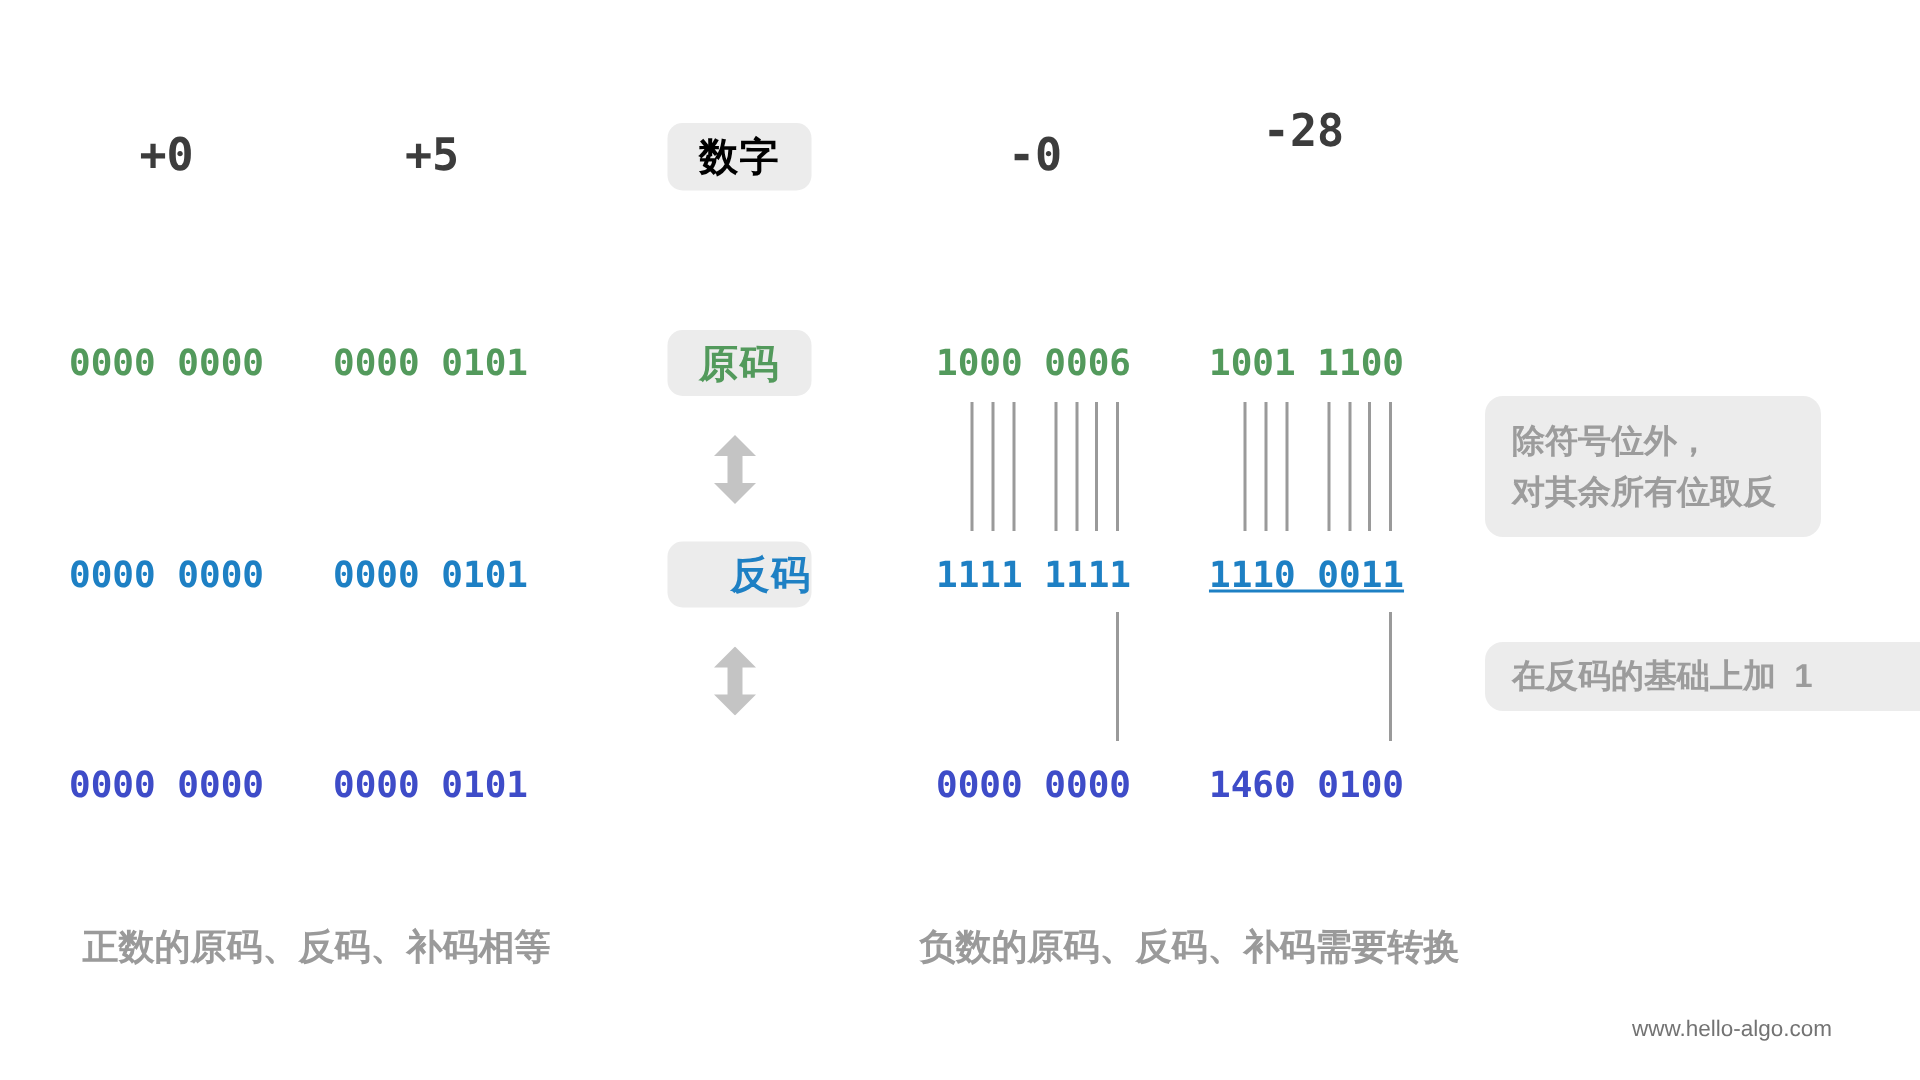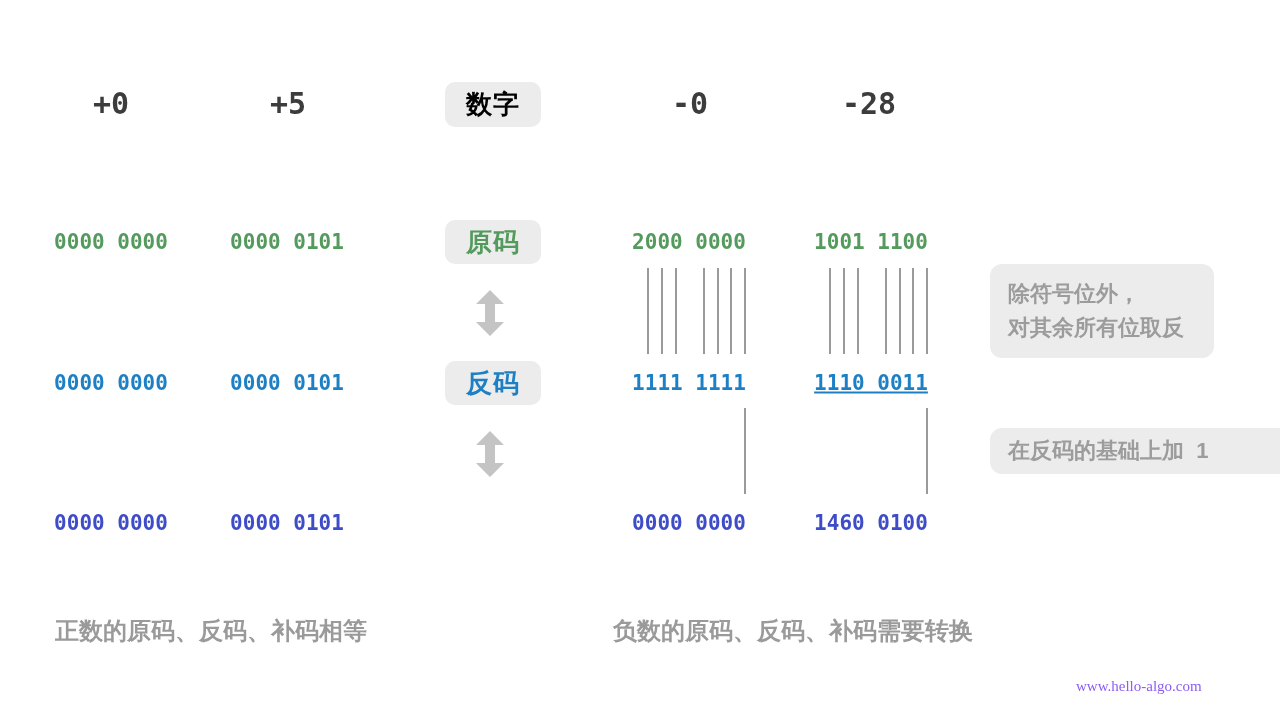--- a/index.html
+++ b/index.html
@@ -21,21 +21,21 @@
     line-height: 1;
     color: #3c3c3c;
     white-space: pre;
   }
   
   .bin {
     position: absolute;
     transform: translate(-50%, -50%);
     font-family: "DejaVu Sans Mono", monospace;
     font-weight: 700;
-    font-size: 21px;
+    font-size: 24px;
     line-height: 1;
     white-space: pre;
   }
   .c-green  { color: #539a5c; }
   .c-blue   { color: #1e80c4; }
   .c-indigo { color: #3e4cc8; }
   .c-dark   { color: #000000; }
   
   .chip {
     position: absolute;
@@ -78,45 +78,46 @@
     position: absolute;
     transform: translateY(-50%);
     color: #9a9a9a;
     font-weight: 700;
     font-size: 24px;
     white-space: pre;
   }
   .watermark {
     position: absolute;
     transform: translateY(-50%);
-    font-family: Liberation Serif, serif;
+    font-family: Liberation Sans, sans-serif;
     font-size: 15px;
-    color: #8b5cf6;
+    color: #737373;
     white-space: pre;
+    margin-left: 12px;
   }
 </style>
 </head>
 <body>
 
 <div class="canvas">
 
   <span class="hnum" style="left:111px; top:104px;">+0</span>
   <span class="hnum" style="left:288px; top:104px;">+5</span>
   <div class="chip c-dark" style="left:445px; top:82px; width:96px; height:45px;">
     <span>数字</span>
   </div>
   <span class="hnum" style="left:690px; top:104px;">-0</span>
-  <span class="hnum" style="left:869px; top:104px;">-28</span>
+  <span class="hnum" style="left:869px; top:88px;">-28</span>
 
   <span class="bin c-green" style="left:111px; top:242px;">0000 0000</span>
   <span class="bin c-green" style="left:287px; top:242px;">0000 0101</span>
   <div class="chip c-green" style="left:445px; top:220px; width:96px; height:44px;align-items:center;">
     <span>原码</span>
   </div>
-  <span class="bin c-green" style="left:689px; top:242px;">2000 0000</span>
+  <span class="bin c-green" style="left:689px; top:242px;">1000 0006</span>
   <span class="bin c-green" style="left:871px; top:242px;">1001 1100</span>
 
   <svg class="arrow" style="left:476px; top:290px;" width="28" height="46" viewBox="0 0 28 46">
     <path d="M14 0 L28 14 L19 14 L19 32 L28 32 L14 46 L0 32 L9 32 L9 14 L0 14 Z" fill="#c4c4c4"></path>
   </svg>
 
   <div>
     <div class="tick tick-group" style="left:647px;"></div>
     <div class="tick tick-group" style="left:661px;"></div>
     <div class="tick tick-group" style="left:675px;"></div>
@@ -131,21 +132,21 @@
     <div class="tick tick-group" style="left:843px;"></div>
     <div class="tick tick-group" style="left:857px;"></div>
     <div class="tick tick-group" style="left:885px;"></div>
     <div class="tick tick-group" style="left:899px;"></div>
     <div class="tick tick-group" style="left:912px;"></div>
     <div class="tick tick-group" style="left:926px;"></div>
   </div>
 
   <span class="bin c-blue" style="left:111px; top:383px;">0000 0000</span>
   <span class="bin c-blue" style="left:287px; top:383px;">0000 0101</span>
-  <div class="chip c-blue" style="left:445px; top:361px; width:96px; height:44px;">
+  <div class="chip c-blue" style="left:445px; top:361px; width:96px; height:44px;justify-content:flex-end;">
     <span>反码</span>
   </div>
   <span class="bin c-blue" style="left:689px; top:383px;">1111 1111</span>
   <span class="bin c-blue" style="left:871px; top:383px;text-decoration:underline;">1110 0011</span>
 
   <svg class="arrow" style="left:476px; top:431px;" width="28" height="46" viewBox="0 0 28 46">
     <path d="M14 0 L28 14 L19 14 L19 32 L28 32 L14 46 L0 32 L9 32 L9 14 L0 14 Z" fill="#c4c4c4"></path>
   </svg>
 
   <div class="tick tick-single" style="left:744px;"></div>

